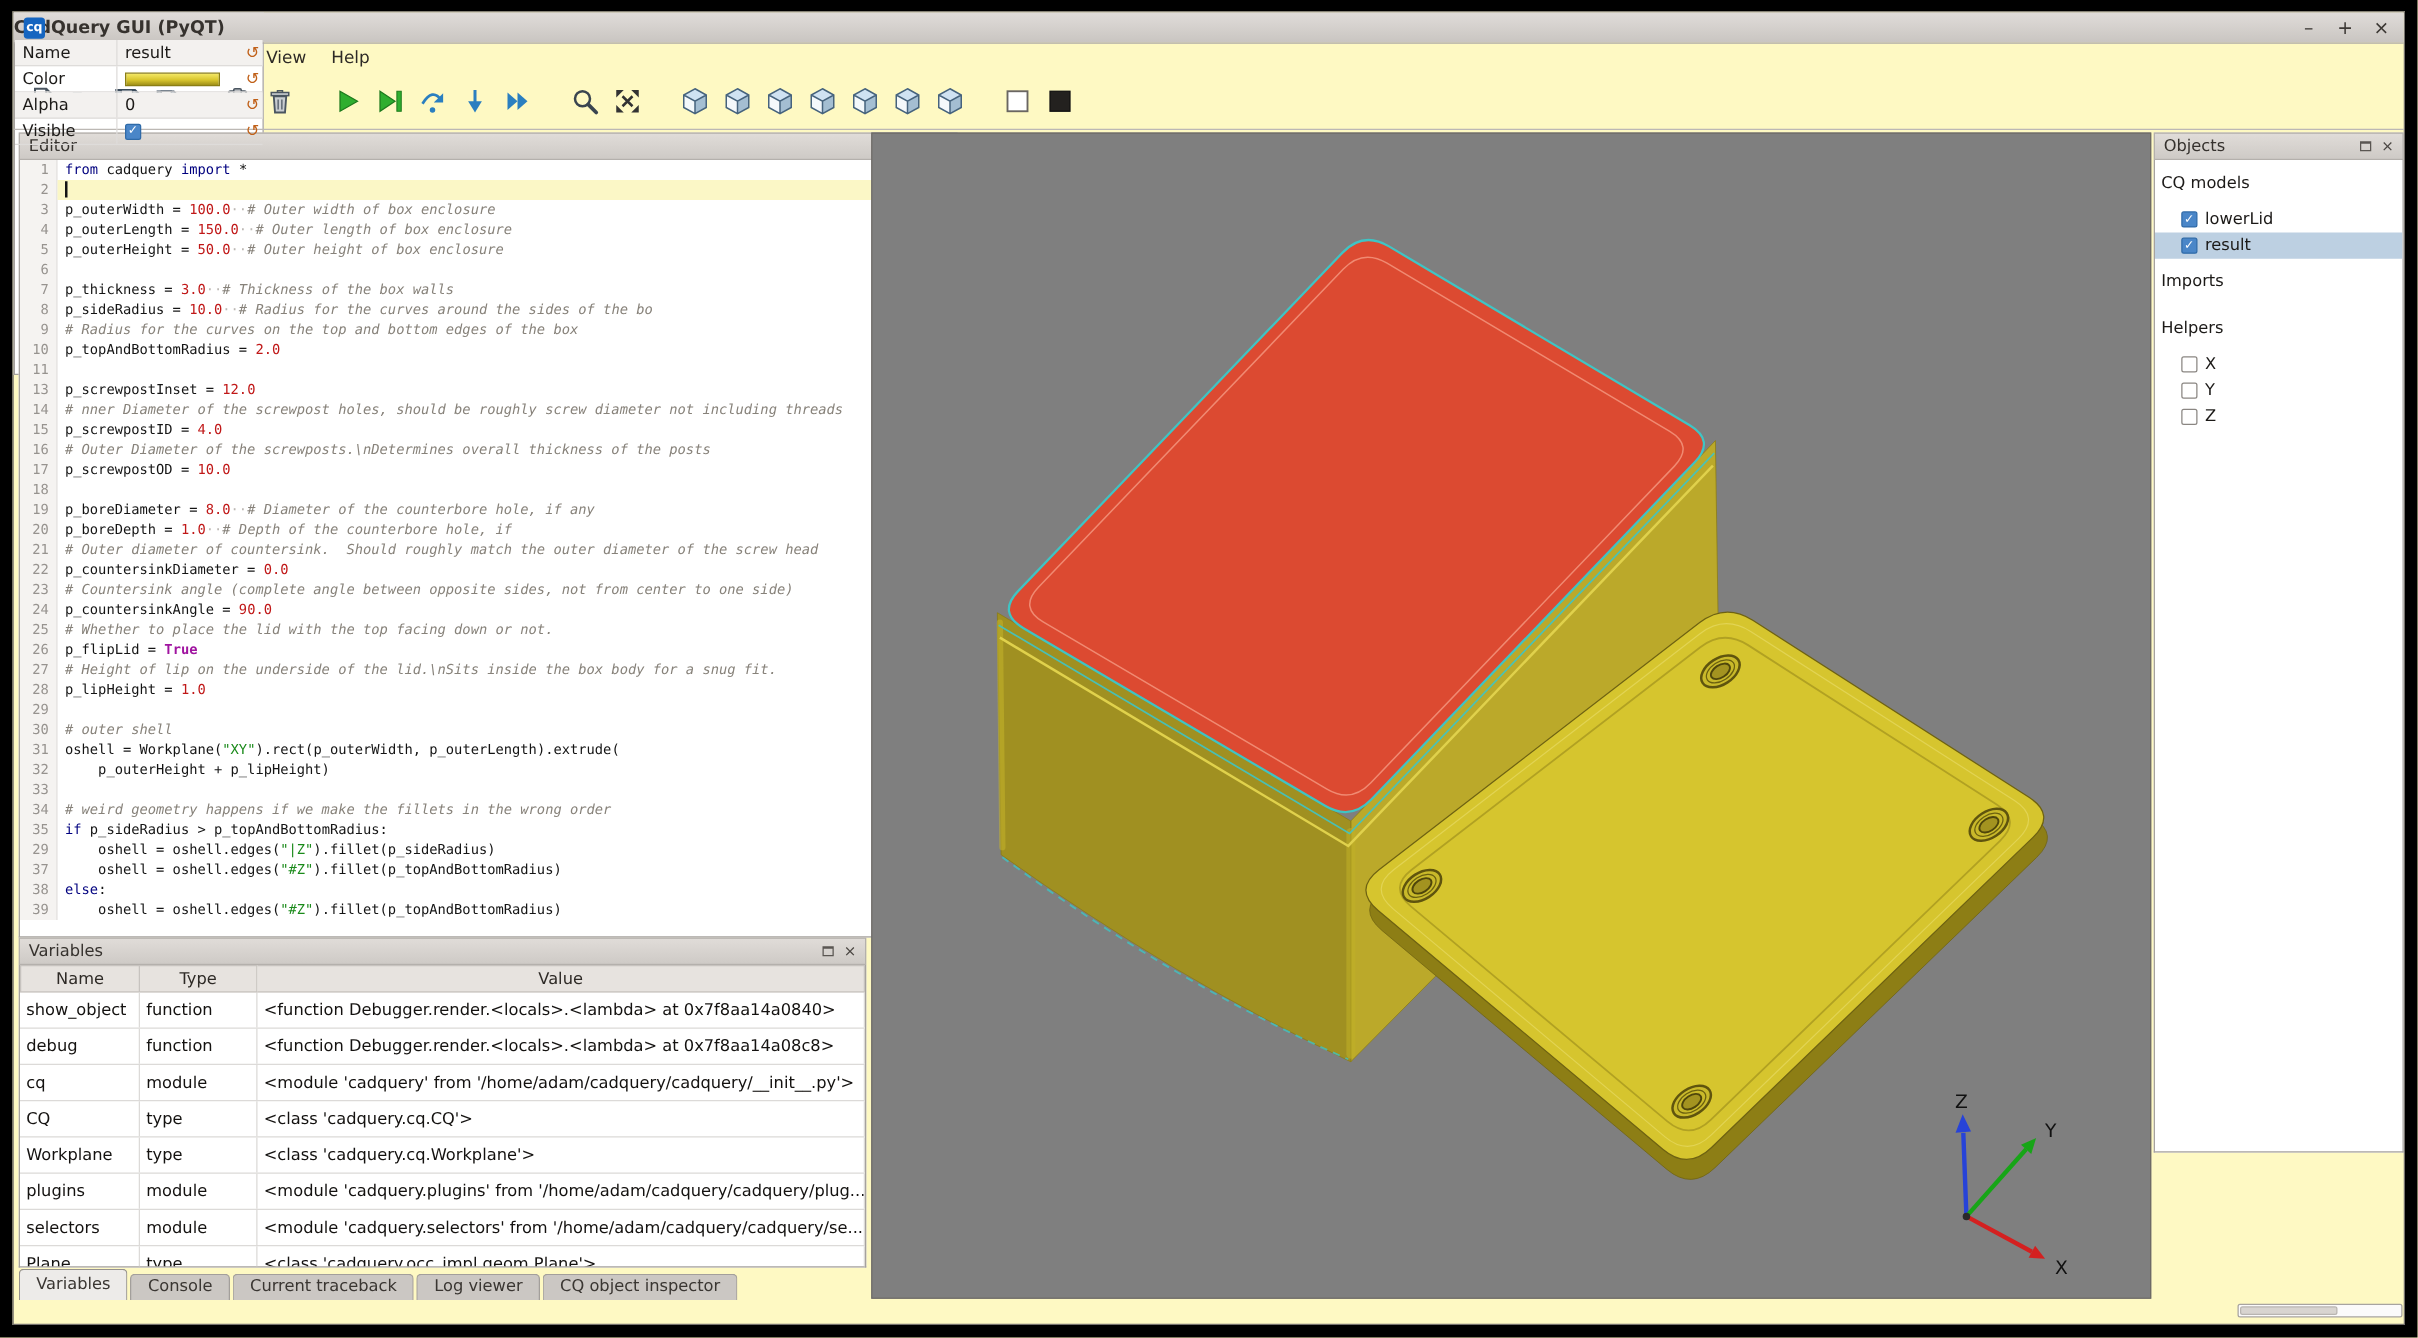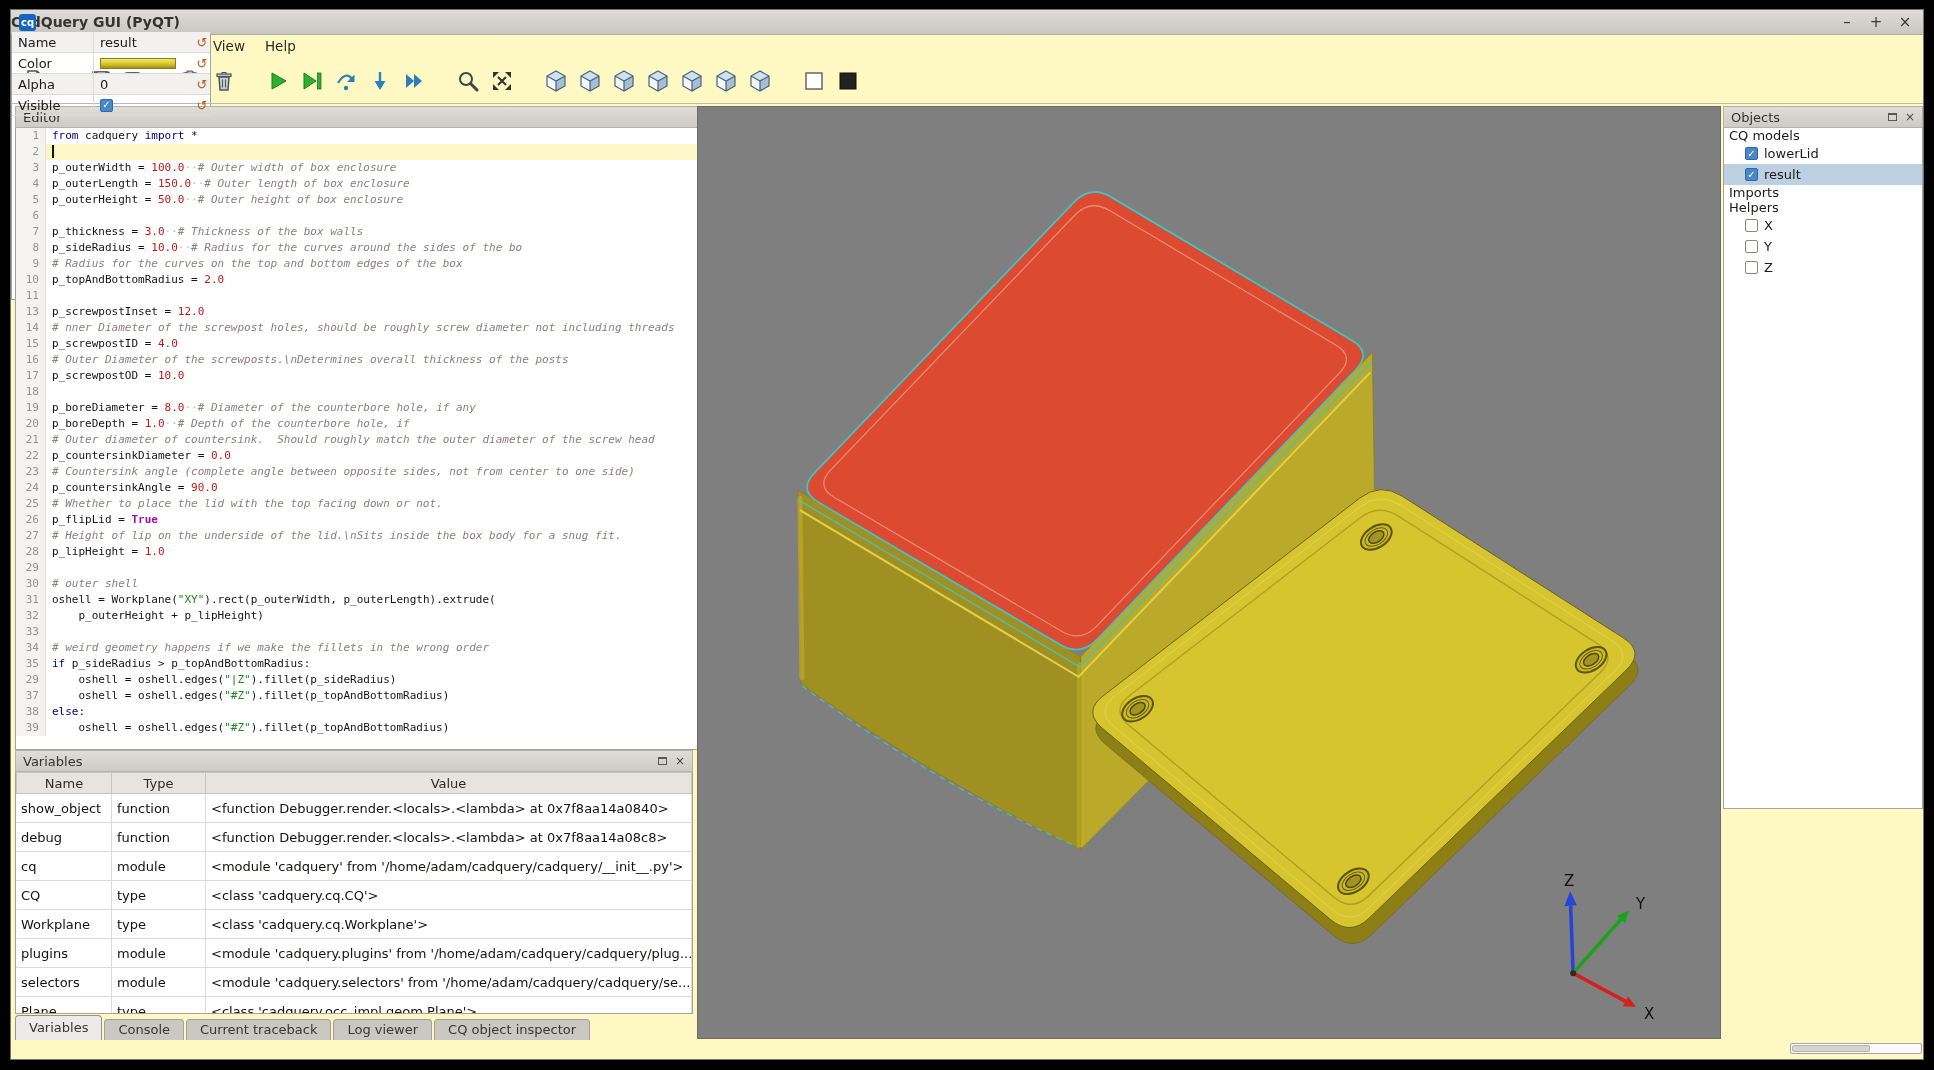--- a/index.html
+++ b/index.html
@@ -61,22 +61,22 @@
   
   #bottom-tabs{position:absolute;left:4px;top:1004px;width:678px;height:26px;display:flex;align-items:flex-end}
   .tab{padding:2px 13px;font-size:13px;margin-right:2px;background:#cbc7c3;border:1px solid #a39f9b;border-bottom:none;border-top-left-radius:4px;border-top-right-radius:4px;height:21px;color:#3a3632}
   .tab.active{background:#edebe9;border-color:#96928e;height:25px;padding-top:4px}
 
   
   #viewport{position:absolute;left:686px;top:96px;width:1024px;height:933px;border:1px solid #6e6a66;background:#7f7f7f}
   #viewport svg{display:block;width:100%;height:100%}
 
   
-  #objects-panel{left:1712px;top:96px;width:200px;height:703px}
-  .tree-group{padding:0 5px;font-size:13px;color:#1c1a18}
+  #objects-panel{left:1712px;top:96px;width:200px;height:816px}
+  .tree-group{padding:11px 5px;font-size:13px;color:#1c1a18}
   .tree-item{display:flex;align-items:center;height:21px;padding-left:21px;font-size:13px}
   .tree-item.sel{background:#bdd0e2}
   .cb{width:13px;height:13px;border:1px solid #8a8682;background:#fff;border-radius:2px;display:inline-flex;align-items:center;justify-content:center;font-size:10px;line-height:1;color:#fff;margin-right:6px;flex:none}
   .cb.checked{background:#4a86c8;border-color:#2f6aa8}
 
   
   #props-panel{left:1712px;top:739px;width:200px;height:290px;background:#fff;border:1px solid #a6a29e}
   #props-header{display:flex;height:21px}
   .ph-cell{background:#e7e3df;border:1px solid #c7c3bf;border-left:none;font-size:13px;padding:1px 6px;color:#2e2a26}
   .ph-cell.p0{width:82px;flex:none;border-left:none}

